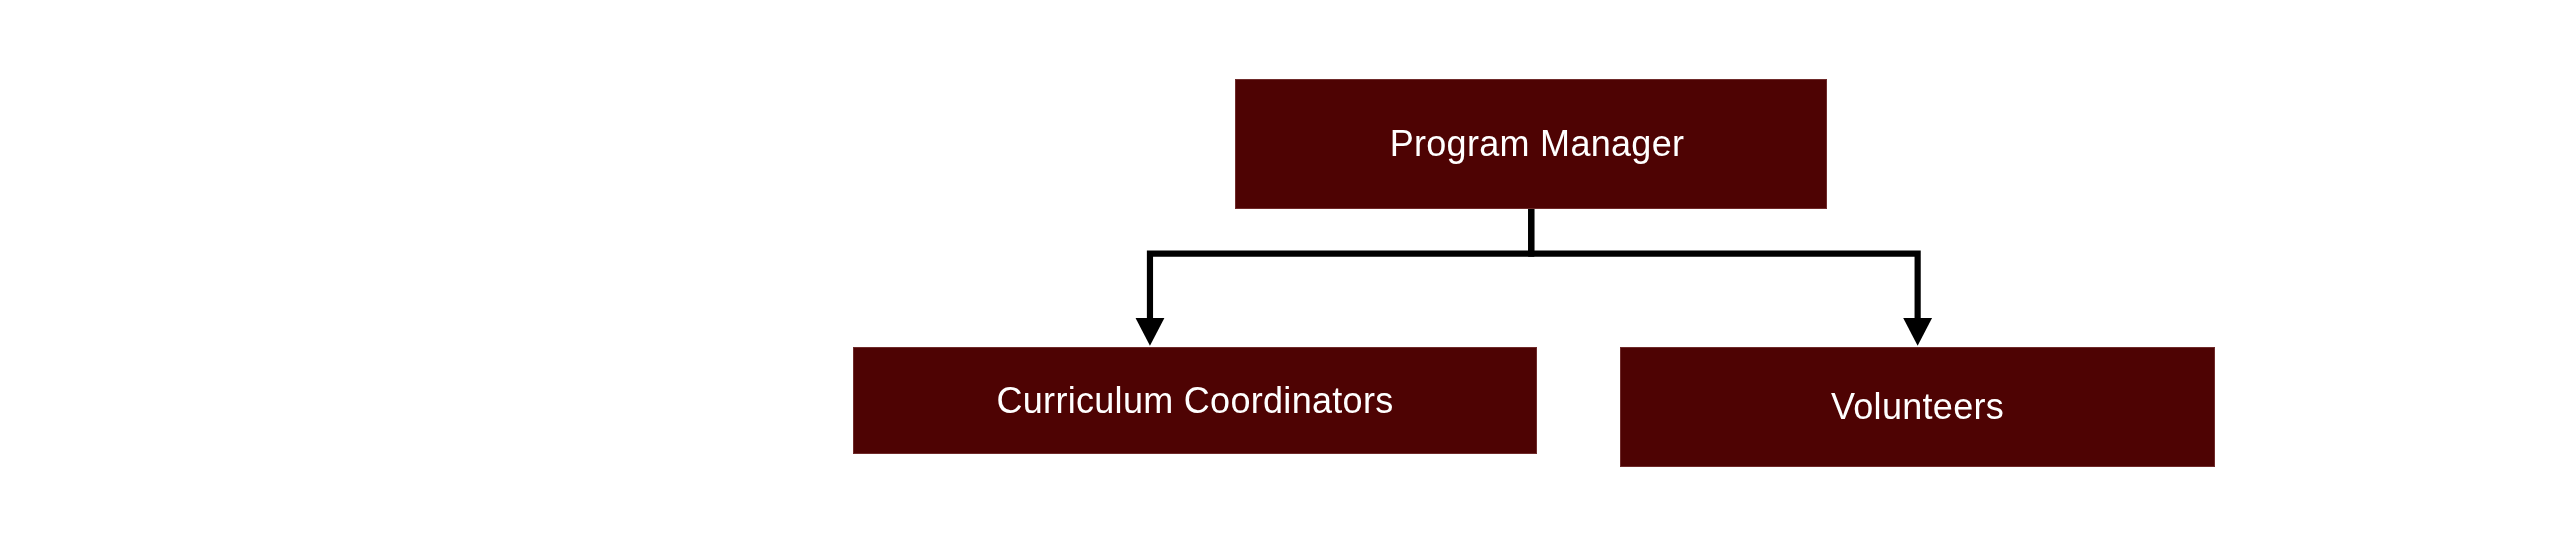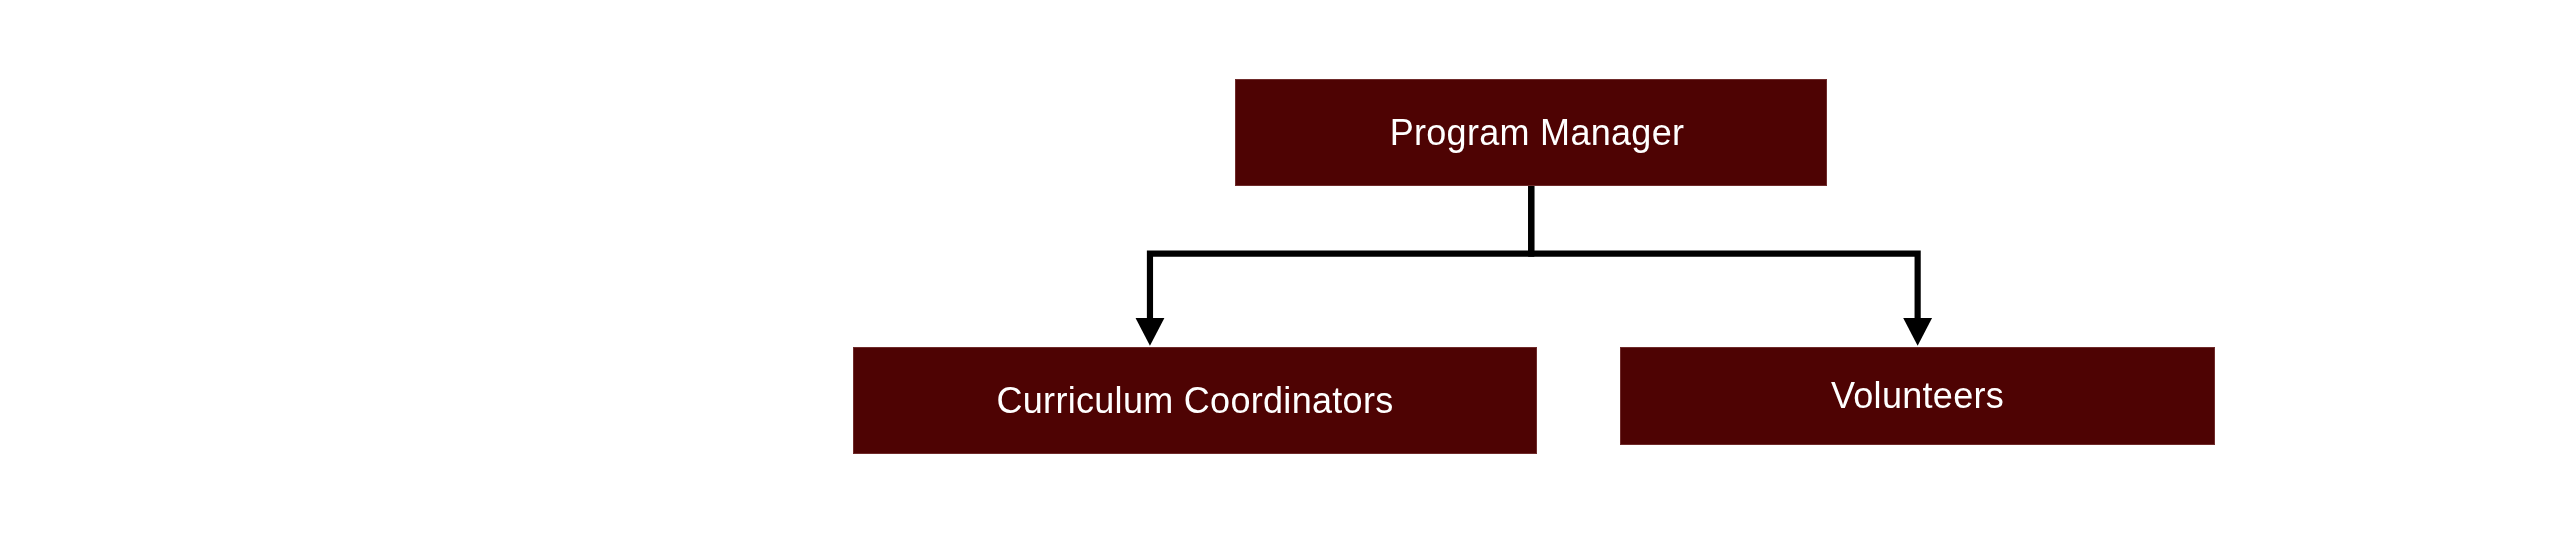--- a/index.html
+++ b/index.html
@@ -45,34 +45,34 @@
     justify-content: center;
     text-align: center;
     font-size: 36px;
     font-weight: 500;
     letter-spacing: 0.3px;
   }
   .node-program-manager {
     left: 1235px;
     top: 79px;
     width: 592px;
-    height: 107px;
+    height: 130px;
     padding-left: 12px;
   }
   .node-curriculum-coordinators {
     left: 853px;
     top: 347px;
     width: 684px;
     height: 107px;
   }
   .node-volunteers {
     left: 1620px;
     top: 347px;
     width: 595px;
-    height: 98px;
+    height: 120px;
   }
 </style>
 </head>
 <body>
 
 <div class="canvas">
 
   <svg class="edges-svg" viewBox="0 0 5947 1036" xmlns="http://www.w3.org/2000/svg">
 
     <path class="edge-path" d="M 2972 358 L 2972 492 L 2232 492 L 2232 620"></path>

